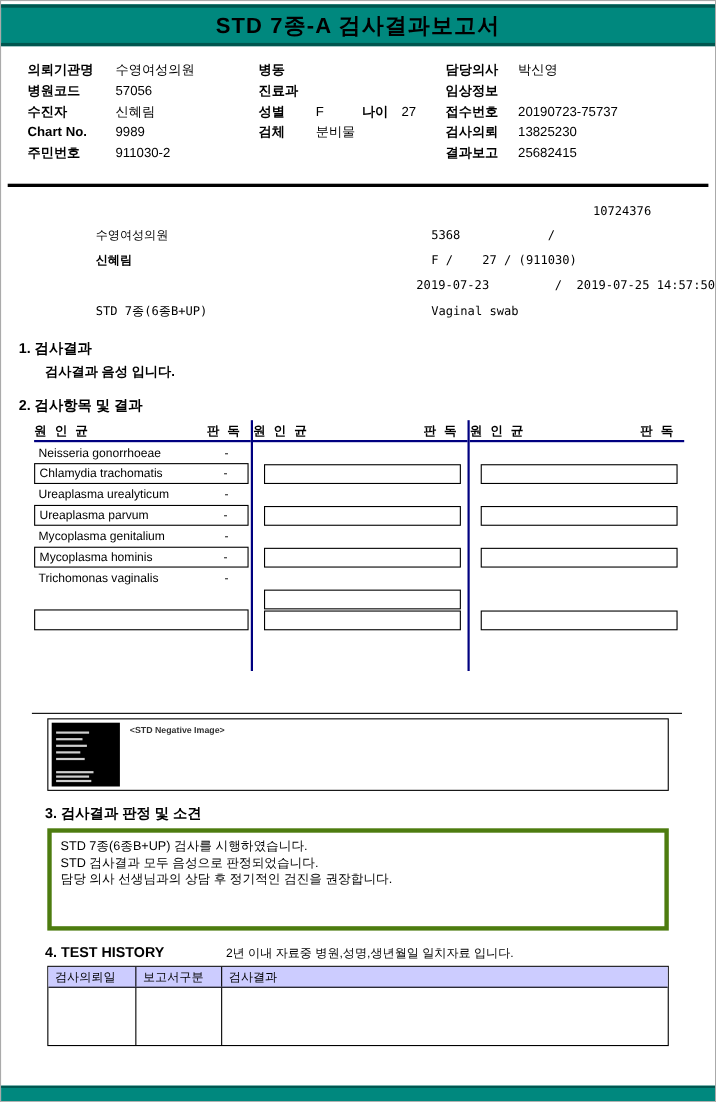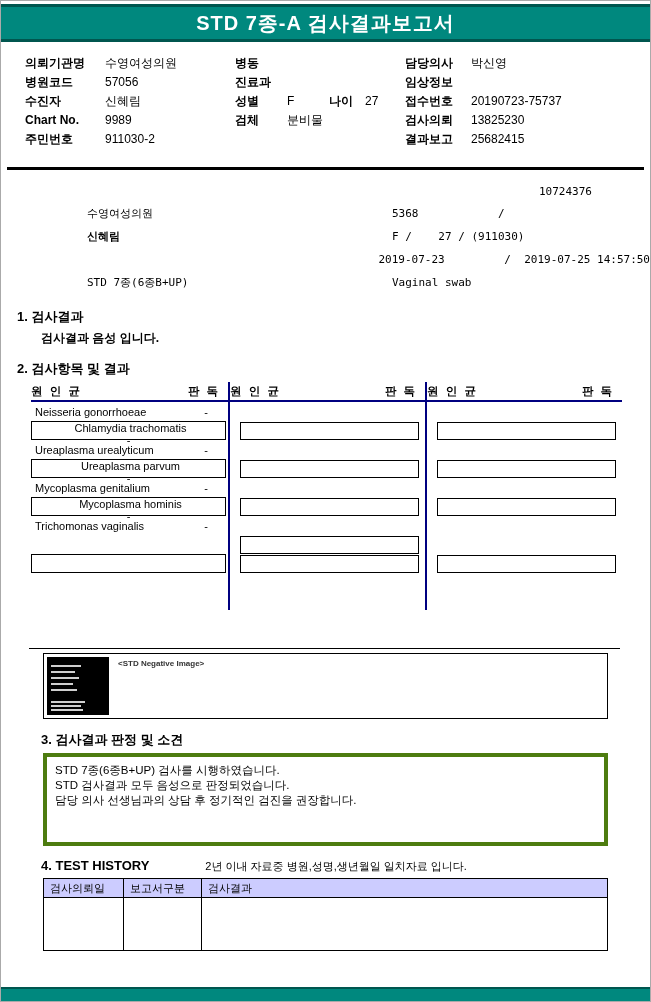--- a/index.html
+++ b/index.html
@@ -9,21 +9,21 @@
     --lavender:#CCCCFF;
   }
   *{box-sizing:border-box;margin:0;padding:0;}
   body{background:#d9d9d9;font-family:"Liberation Sans",sans-serif;color:#000;}
   .page{width:651px;height:1002px;background:#fff;border:1px solid #aaa;position:relative;overflow:hidden;margin:0 auto;}
 
   
   .title-band{margin-top:3px;height:38px;background:var(--accent);
     border-top:3px solid var(--accent-dark);border-bottom:3px solid var(--accent-dark);
     display:flex;align-items:center;justify-content:center;}
-  .title-band .title{color:#ffffff;font-weight:bold;font-size:20px;letter-spacing:1px;}
+  .title-band .title{color:#000000;font-weight:bold;font-size:20px;letter-spacing:1px;}
 
   
   .info-grid{display:flex;padding:12px 0 4px 24px;}
   .info-col{display:flex;flex-direction:column;}
   .col-a{width:210px;}
   .col-b{width:170px;}
   .col-c{flex:1;}
   .info-row{display:flex;line-height:19px;font-size:12px;}
   .lbl{font-weight:bold;}
   .col-a .lbl{width:80px;}
@@ -53,21 +53,21 @@
   .results{display:flex;margin:4px 28px 0 30px;}
   .grp{width:197px;min-height:228px;}
   .grp + .grp{border-left:2px solid var(--navy);margin-left:0;}
   .grp-head{display:flex;height:20px;align-items:flex-end;border-bottom:2px solid var(--navy);
     font-size:11.5px;font-weight:bold;padding-bottom:1px;}
   .h-name{flex:1;text-align:left;letter-spacing:2px;}
   .h-res{width:48px;text-align:center;letter-spacing:2px;}
   .rrow{height:19px;display:flex;align-items:center;font-size:11px;margin-top:0;}
   .r-name{flex:1;padding-left:4px;}
   .r-res{width:40px;text-align:center;}
-  .boxed{border:1px solid #000;flex-direction:column;}
+  .boxed{border:1px solid #000;}
   .grp-mid .rrow, .grp-right .rrow{margin:1px 6px 0 10px;height:18px;}
   .grp-left .rrow{margin-right:2px;}
 
   .thin-rule{height:1px;background:#000;margin:38px 30px 0 28px;}
 
   
   .gel-box{margin:4px 42px 0 42px;height:66px;border:1px solid #000;position:relative;background:#fff;}
   .gel-black{position:absolute;left:3px;top:3px;bottom:3px;width:62px;background:#000;}
   .gel-line{position:absolute;left:4px;height:2px;background:#cfcfcf;}
   .gel-label{position:absolute;left:74px;top:5px;font-size:8px;color:#333;font-weight:bold;}

